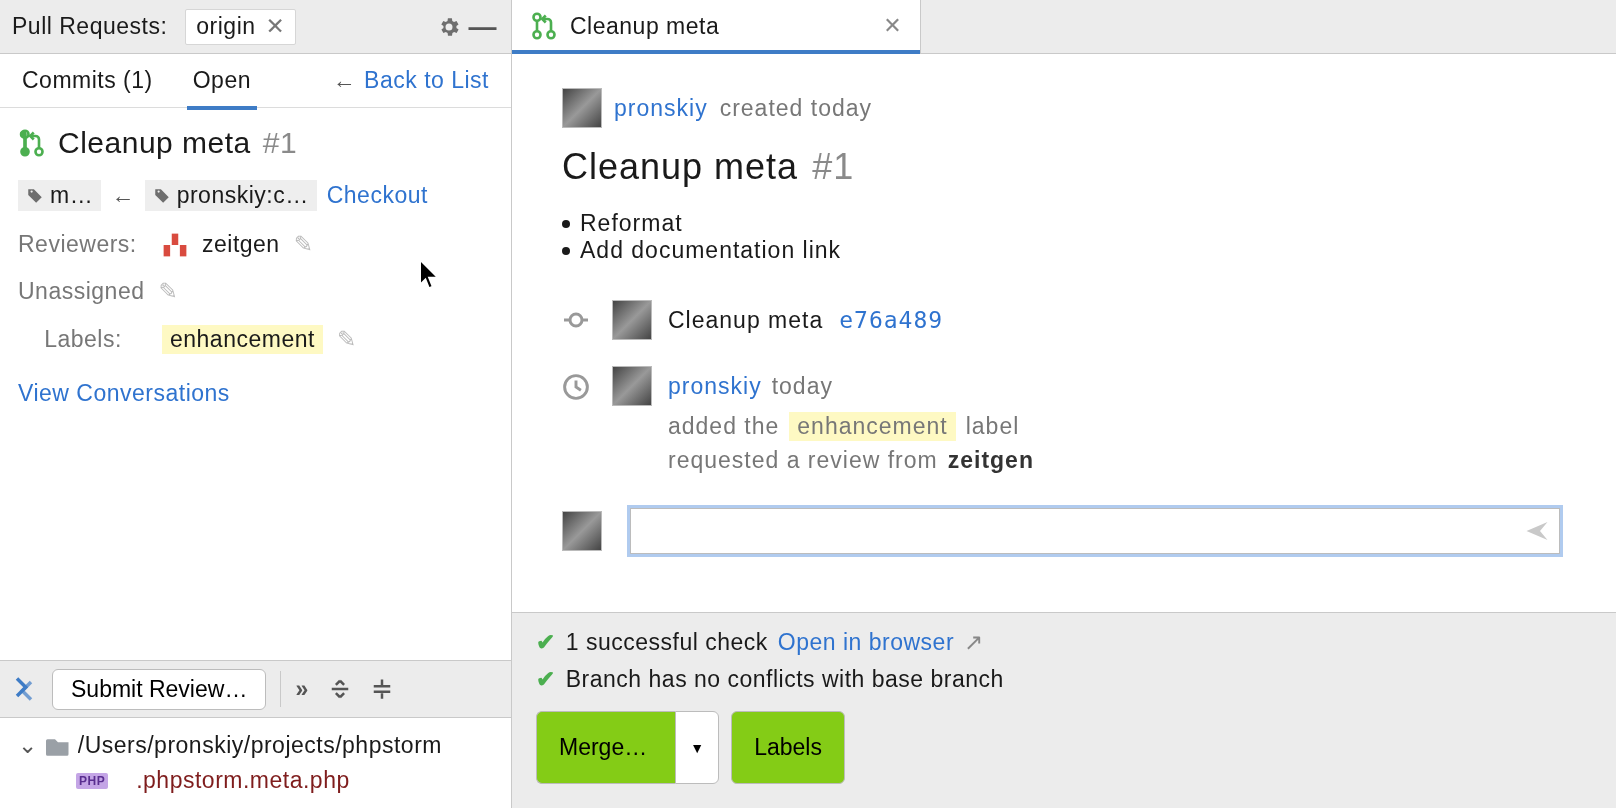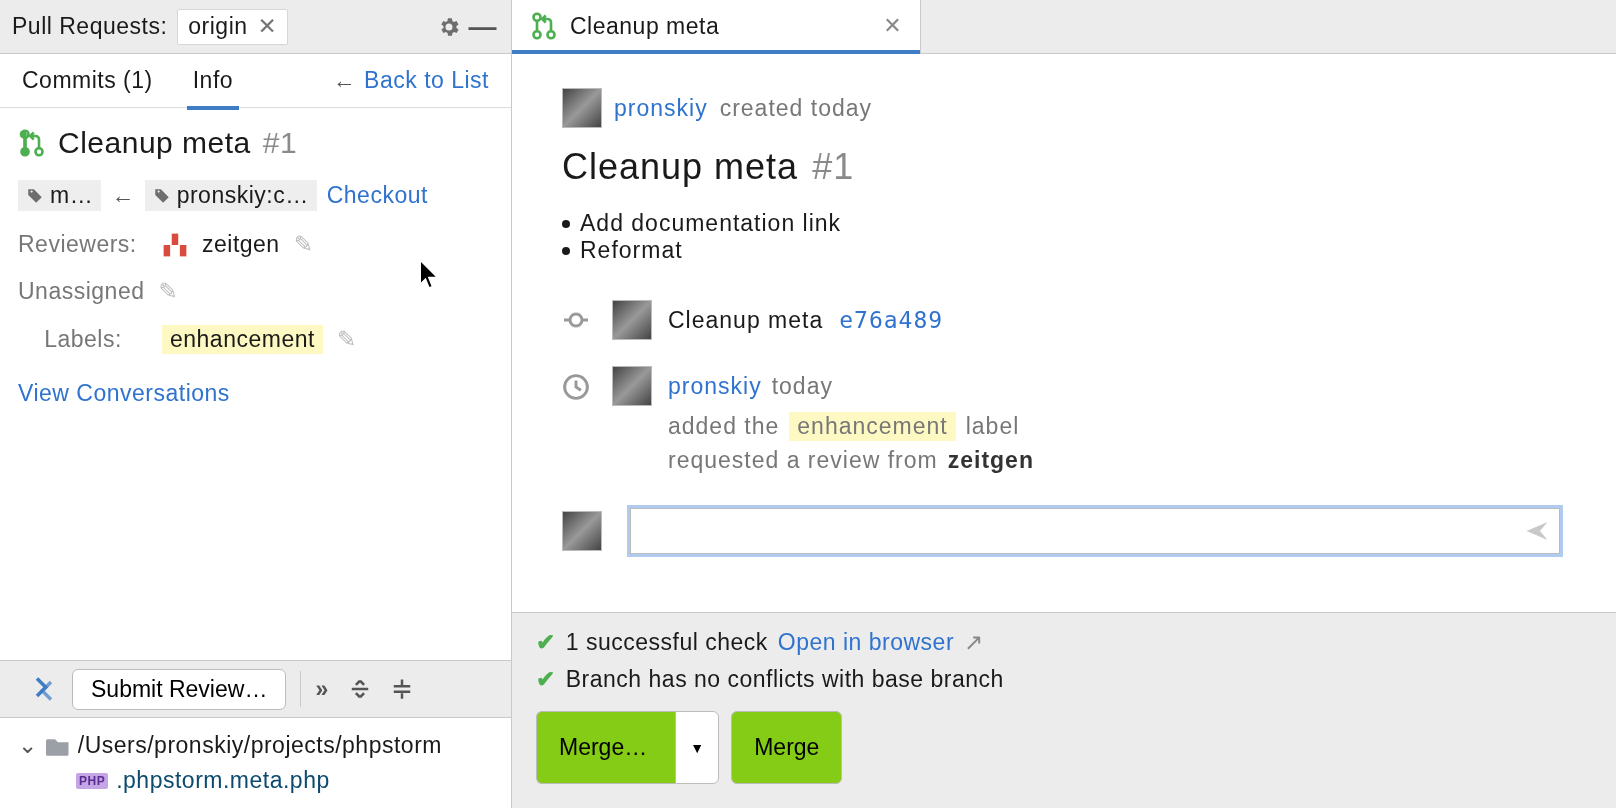--- a/index.html
+++ b/index.html
@@ -27,21 +27,21 @@
     background: #fff;
   }
   .left-header {
     height: 54px;
     background: #ececec;
     border-bottom: 1px solid #c9c9c9;
     display: flex;
     align-items: center;
     padding: 0 10px;
   }
-  .left-header .title { margin-left: 2px; margin-right: 10px; }
+  .left-header .title { margin-left: 2px; margin-right: 18px; }
   .chip {
     display: inline-flex;
     align-items: center;
     background: #fff;
     border: 1px solid #d6d6d6;
     border-radius: 2px;
     padding: 2px 10px;
     height: 36px;
   }
   .chip .close { margin-left: 10px; color: #777; font-weight: 300; }
@@ -84,37 +84,37 @@
   .row { display: flex; align-items: center; gap: 14px; }
   .label-chip { background: #fef9c3; padding: 1px 8px; }
   .edit-pencil { color: #bbb; }
   .tool-row {
     height: 58px;
     background: #ececec;
     border-top: 1px solid #c9c9c9;
     border-bottom: 1px solid #c9c9c9;
     display: flex;
     align-items: center;
-    padding: 0 30px;
+    padding: 0 10px;
     gap: 14px;
   }
   .submit-btn {
     background: #fff;
     border: 1px solid #bcbcbc;
     border-radius: 6px;
     padding: 6px 18px;
     font-size: 23px;
   }
   .tool-icons { display: flex; align-items: center; gap: 20px; color: #555; }
   .divider-v { width: 1px; height: 36px; background: #c9c9c9; }
   .file-tree { padding: 10px 18px; font-size: 23px; }
   .tree-row { display: flex; align-items: center; gap: 8px; padding: 4px 0; }
   .folder-icon { color: #888; }
   .php-badge { background: #c4a5e6; color: #5a2e90; font-size: 12px; font-weight: 700; padding: 1px 3px; border-radius: 2px; }
-  .filename { color: #0c4a6e; }
+  .filename { color: #7f1d1d; margin-left: 20px; }
   
   .right { flex: 1; display: flex; flex-direction: column; background: #fff; position: relative;}
   .right-tabbar {
     height: 54px;
     background: #ececec;
     border-bottom: 1px solid #c9c9c9;
     display: flex;
     align-items: flex-end;
   }
   .editor-tab {
@@ -221,21 +221,21 @@
       <span class="icon-btn">
         <svg class="gear-svg" viewBox="0 0 24 24" fill="#6e6e6e">
             <path d="M19.4 13a7.5 7.5 0 000-2l2.1-1.6-2-3.5-2.5 1a7.5 7.5 0 00-1.7-1l-.4-2.7h-4l-.4 2.7a7.5 7.5 0 00-1.7 1l-2.5-1-2 3.5L6.5 11a7.5 7.5 0 000 2l-2.1 1.6 2 3.5 2.5-1a7.5 7.5 0 001.7 1l.4 2.7h4l.4-2.7a7.5 7.5 0 001.7-1l2.5 1 2-3.5zM12 15.5A3.5 3.5 0 1115.5 12 3.5 3.5 0 0112 15.5z"></path>
           </svg>
       </span>
       <span class="icon-btn" style="font-weight:700; font-size:28px; color:#555;">—</span>
     </div>
 
     <div class="tabs">
       <span class="tab">Commits (1)</span>
-      <span class="tab active">Info</span>
+      <span class="tab active">Open</span>
       <span class="back-link">
         <span class="back-arrow">←</span>
         <span>Back to List</span>
       </span>
     </div>
 
     <div class="pr-body">
       <div class="pr-title-row">
         <svg class="pr-icon-svg" viewBox="0 0 16 16">
             <path fill="#4caf50" d="M5 3a2 2 0 10-2 2v6a2 2 0 102 0V5a2 2 0 00 0 0z"></path>
@@ -362,25 +362,25 @@
       </div>
 
       <div class="big-title">
         <span>Cleanup meta</span>
         <span class="num">#1</span>
       </div>
 
       <div class="bullets">
         <div class="b">
             <span class="dot"></span>
-            <span>Add documentation link</span>
+            <span>Reformat</span>
           </div>
         <div class="b">
             <span class="dot"></span>
-            <span>Reformat</span>
+            <span>Add documentation link</span>
           </div>
       </div>
 
       <div class="timeline">
         <div class="t-row">
           <div class="t-icon">
             <svg width="24" height="24" viewBox="0 0 16 16">
                 <circle cx="8" cy="8" r="4" fill="none" stroke="#999" stroke-width="2"></circle>
                 <path d="M0 8h4M12 8h4" stroke="#999" stroke-width="2"></path>
               </svg>
@@ -439,17 +439,17 @@
       </div>
       <div class="footer-row">
         <span class="check">✔</span>
         <span>Branch has no conflicts with base branch</span>
       </div>
       <div class="btn-group">
         <div class="split-btn">
           <button class="btn">Merge…</button>
           <button class="caret-btn">▼</button>
         </div>
-        <button class="btn">Merge</button>
+        <button class="btn">Labels</button>
       </div>
     </div>
   </div>
 </div>
 
 </body></html>

